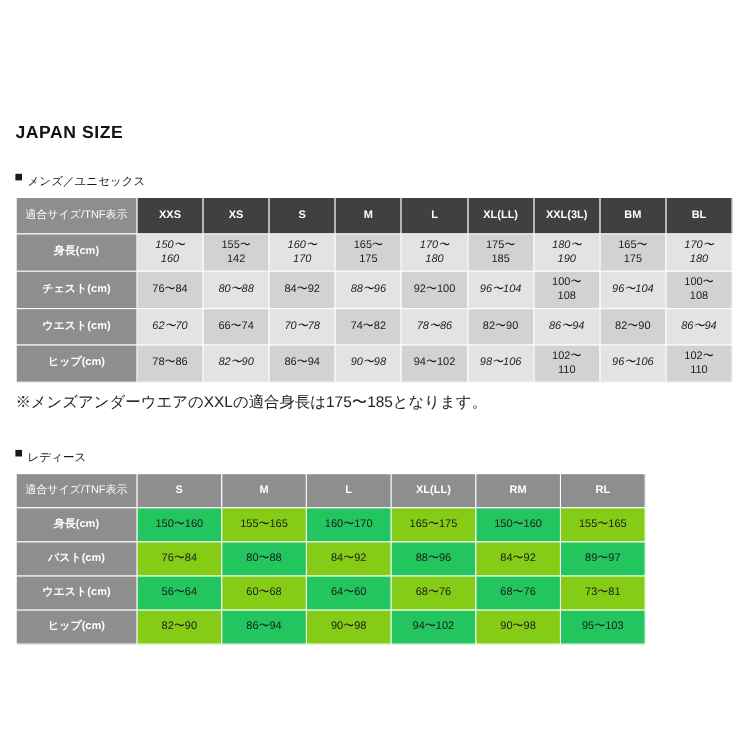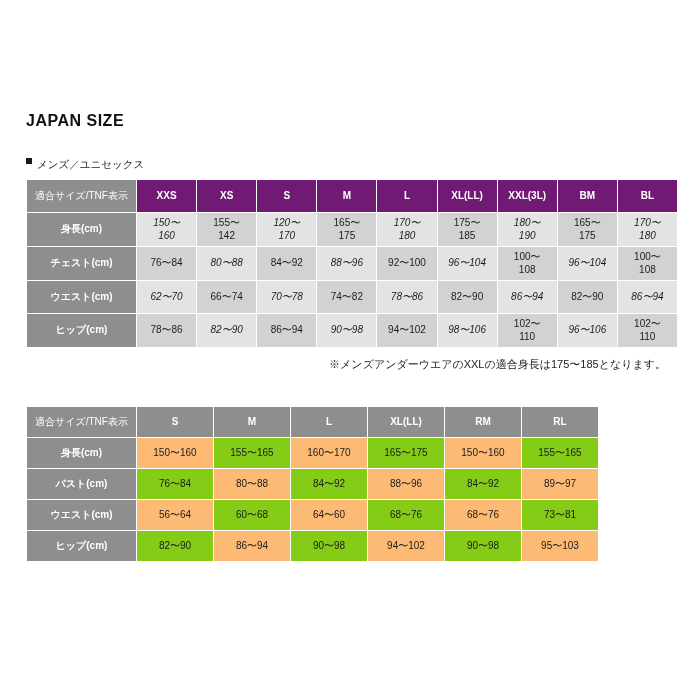--- a/index.html
+++ b/index.html
@@ -12,21 +12,21 @@
     background: #ffffff;
     font-family: "Liberation Sans", sans-serif;
     color: #1a1a1a;
     -webkit-font-smoothing: antialiased;
   }
   .page {
     position: relative;
     width: 680px;
     height: 680px;
     box-sizing: border-box;
-    padding: 112px 14px 0 26px;
+    padding: 112px 14px 0 14px;
   }
   .main-title {
     font-size: 16px;
     font-weight: bold;
     letter-spacing: 0.5px;
     color: #111111;
     margin: 0 0 28px 0;
   }
   .section-label {
     font-size: 10.5px;
@@ -62,42 +62,41 @@
     height: 24px;
   }
   .tbl-mens .hdr-corner {
     background: #8e8e8e;
     color: #ffffff;
     font-weight: normal;
     width: 110px;
     text-align: center;
   }
   .tbl-mens .hdr-size {
-    background: #701a75;
+    background: #404040;
     color: #ffffff;
     font-weight: bold;
   }
   .tbl-mens .rowhead {
     background: #8e8e8e;
     color: #ffffff;
     font-weight: bold;
     text-align: center;
   }
   .tbl-mens .cell-a {
     background: #e3e3e3;
     font-style: italic;
   }
   .tbl-mens .cell-b {
     background: #d2d2d2;
   }
   .note {
-    font-size: 11px;
+    font-size: 14px;
     color: #222222;
     margin: 9px 0 0 0;
-    text-align: right;
   }
   
   .ladies-wrap {
     margin-top: 34px;
   }
   .tbl-ladies {
     width: 652px;
   }
   .tbl-ladies td, .tbl-ladies th {
     height: 22px;
@@ -111,21 +110,21 @@
     background: #8e8e8e;
     color: #ffffff;
     font-weight: bold;
   }
   .tbl-ladies .rowhead {
     background: #8e8e8e;
     color: #ffffff;
     font-weight: bold;
   }
   .tbl-ladies .cell-a {
-    background: #fdba74;
+    background: #22c55e;
   }
   .tbl-ladies .cell-b {
     background: #84cc16;
   }
   .br-cell {
     white-space: pre-line;
   }
 </style>
 </head>
 <body>
@@ -158,21 +157,21 @@
         <th class="hdr-size">BL</th>
       </tr>
     </thead>
     <tbody>
       <tr>
         <td class="rowhead">身長(cm)</td>
         <td class="cell-a br-cell">150〜
 160</td>
         <td class="cell-b br-cell">155〜
 142</td>
-        <td class="cell-a br-cell">120〜
+        <td class="cell-a br-cell">160〜
 170</td>
         <td class="cell-b br-cell">165〜
 175</td>
         <td class="cell-a br-cell">170〜
 180</td>
         <td class="cell-b br-cell">175〜
 185</td>
         <td class="cell-a br-cell">180〜
 190</td>
         <td class="cell-b br-cell">165〜
@@ -219,20 +218,24 @@
         <td class="cell-a br-cell">96〜106</td>
         <td class="cell-b br-cell">102〜
 110</td>
       </tr>
     </tbody>
   </table>
 
   <p class="note">※メンズアンダーウエアのXXLの適合身長は175〜185となります。</p>
 
   <div class="ladies-wrap">
+    <div class="section-label">
+      <span class="sq"></span>
+      <span>レディース</span>
+    </div>
 
     <table class="tbl-ladies">
       <colgroup>
         <col style="width:110px">
         <col span="6" style="width:77px">
         <col style="width:80px">
       </colgroup>
       <thead>
         <tr>
           <th class="hdr-corner">適合サイズ/TNF表示</th>

